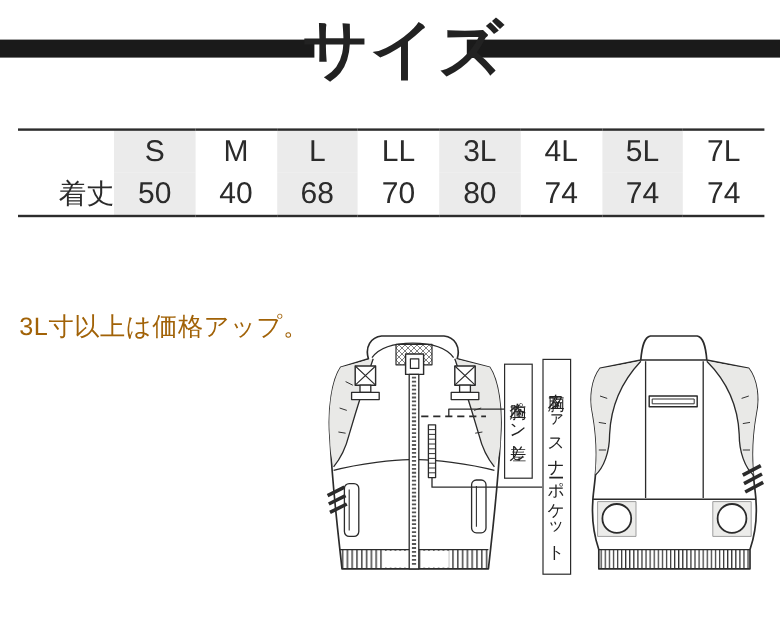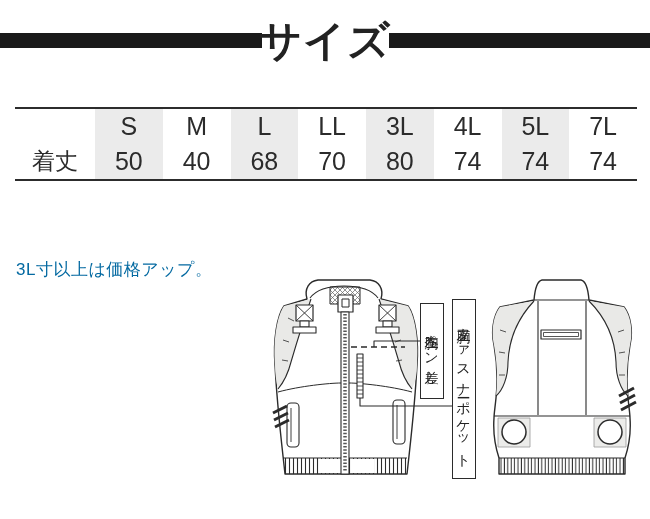--- a/index.html
+++ b/index.html
@@ -8,42 +8,42 @@
     font-family:"Liberation Sans","DejaVu Sans",sans-serif;color:#2b2b2b;
     -webkit-font-smoothing:antialiased;
   }
 
   
   .title-bar{position:absolute;top:33px;height:15px;background:#1a1a1a;}
   .title-bar.left{left:0;width:262px;}
   .title-bar.right{left:389px;width:261px;}
   .page-title{
     position:absolute;left:252px;width:146px;top:14px;height:54px;
-    font-size:42px;font-weight:900;text-align:center;letter-spacing:1px;
+    font-size:54px;font-weight:900;text-align:center;letter-spacing:1px;
     color:#222;line-height:54px;white-space:nowrap;
   }
 
   
   table.size-table{
     position:absolute;left:15px;top:107px;width:622px;
     border-collapse:collapse;table-layout:fixed;
     border-top:2px solid #2c2c2c;border-bottom:2px solid #2c2c2c;
   }
   table.size-table th,table.size-table td{
     height:35px;padding:0;text-align:center;vertical-align:middle;
     font-weight:normal;font-size:25px;color:#2b2b2b;
     border-bottom:2px solid #2c2c2c;
   }
   table.size-table tr:last-child th,table.size-table tr:last-child td{border-bottom:none;}
   table.size-table col.label-col{width:80px;}
-  table.size-table .row-label{font-size:23px;text-align:center;}
+  table.size-table .row-label{font-size:23px;text-align:right;}
   table.size-table .stripe{background:#ebebeb;}
 
   .size-note{
-    position:absolute;left:16px;top:258px;font-size:17px;color:#0369a1;
+    position:absolute;left:16px;top:258px;font-size:21px;color:#a16207;
     letter-spacing:0.5px;
     text-align:right;
   }
 
   
   svg.vest-diagram{position:absolute;left:250px;top:275px;}
   .anno-box{
     position:absolute;background:#ffffff;border:1.5px solid #2b2b2b;
     display:flex;align-items:center;justify-content:center;
     writing-mode:vertical-rl;text-orientation:upright;

